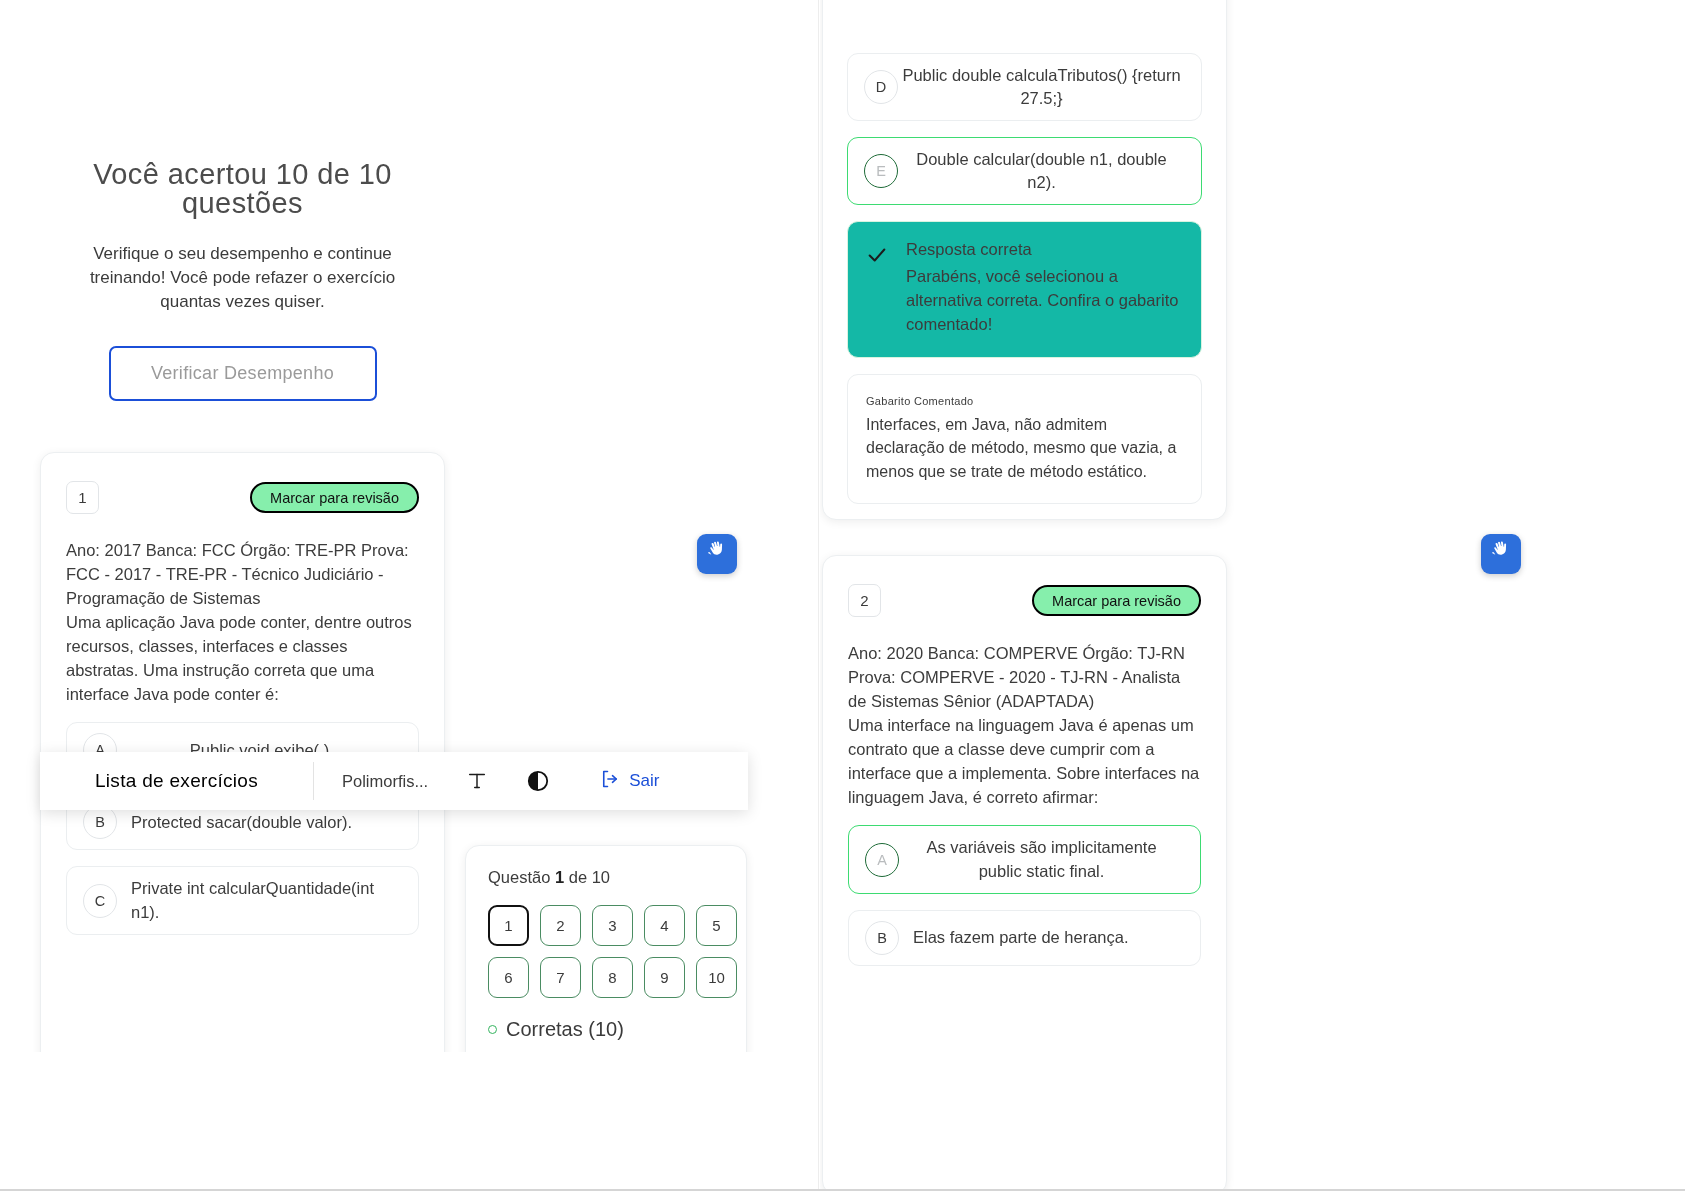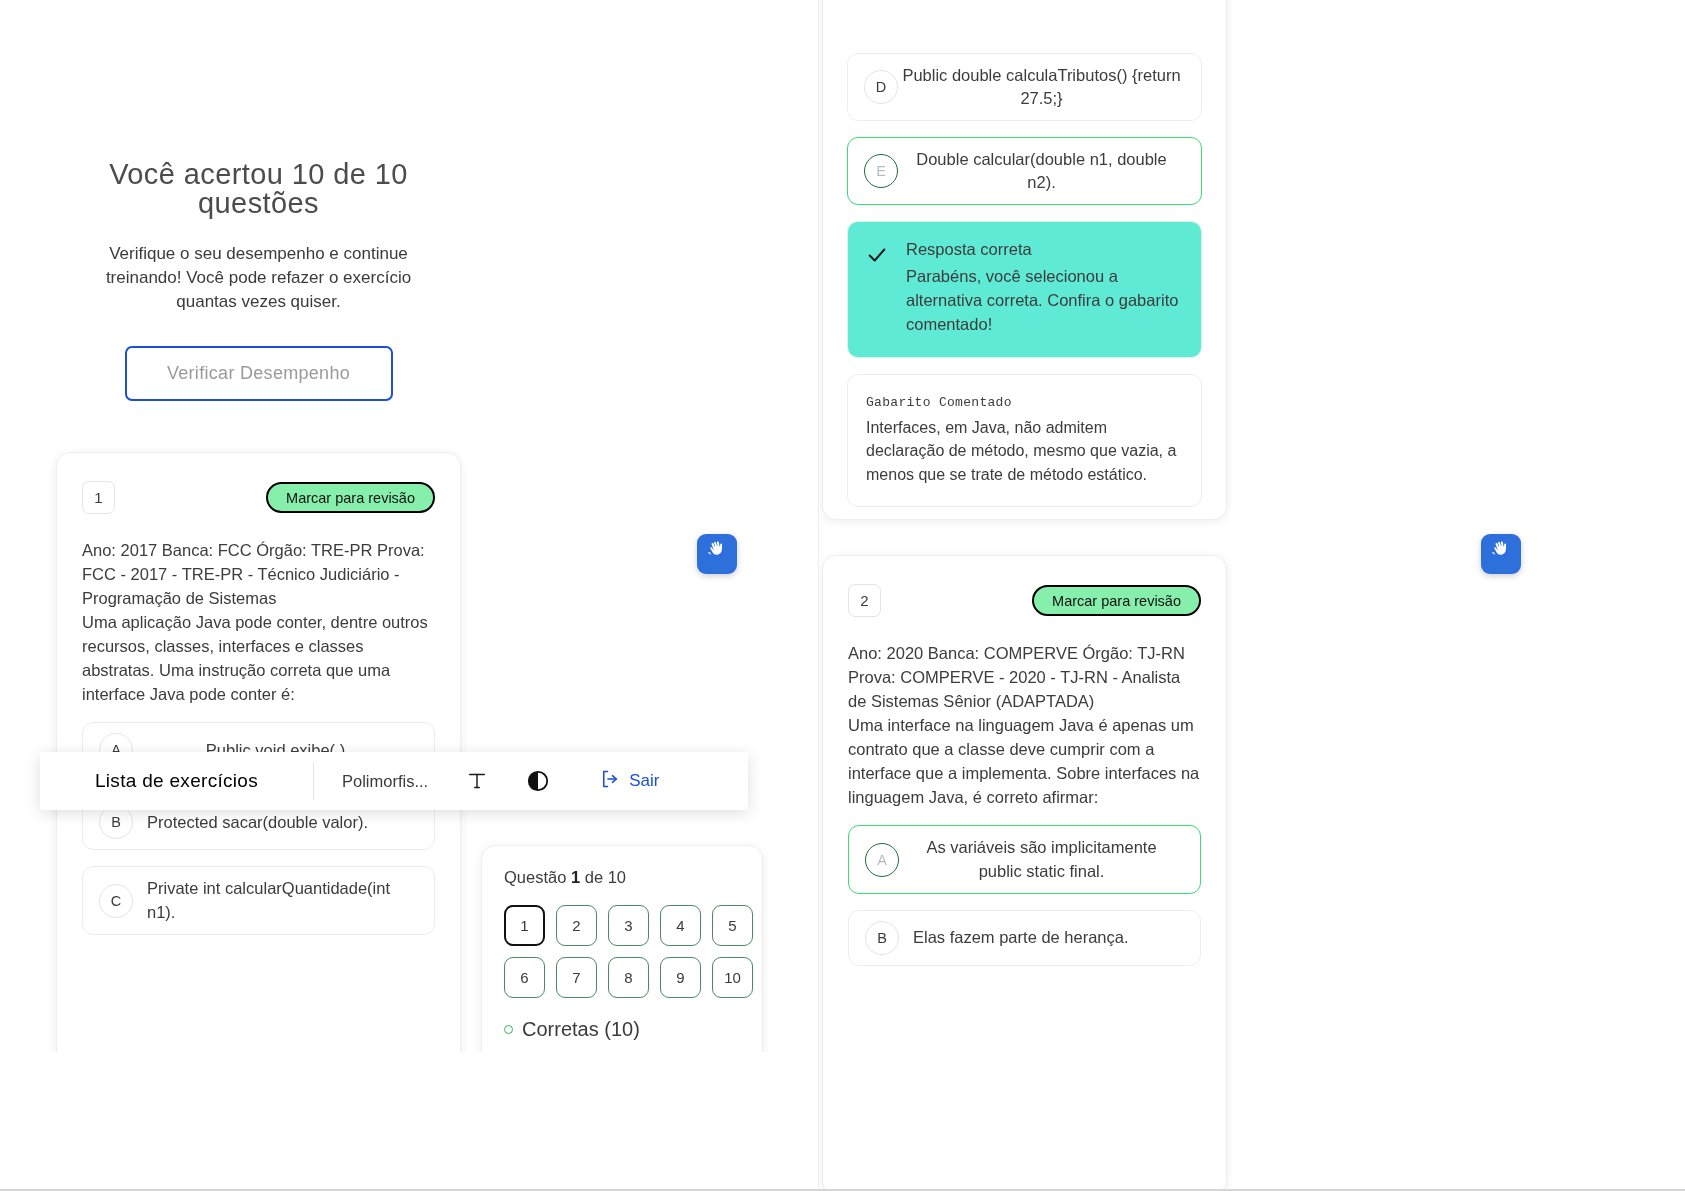--- a/index.html
+++ b/index.html
@@ -15,21 +15,21 @@
   
   .card {
     background: #fff;
     border: 1px solid #eceff1;
     border-radius: 14px;
     box-shadow: 0 2px 10px rgba(0,0,0,.07);
   }
 
   
   #left-col {
-    position: absolute; left: 16px; top: 0; width: 800px; height: 1052px;
+    position: absolute; left: 0; top: 0; width: 800px; height: 1052px;
     overflow: hidden;
   }
 
   #result-header {
     position: absolute; left: 70px; top: 160px; width: 345px;
     text-align: center;
   }
   #result-title {
     font-size: 29px; font-weight: 300; line-height: 1.0;
     color: #4c4c4c; letter-spacing: .4px;
@@ -122,34 +122,34 @@
     position: absolute; left: 820px; top: 0; width: 865px; height: 1191px;
     overflow: hidden;
   }
   #right-card-top {
     position: absolute; left: 2px; top: -180px;
     width: 405px; height: 700px;
     padding: 20px 24px;
   }
   .feedback {
     margin-top: 16px; border: 1px solid #d8f3e0; border-radius: 11px;
-    background: #5eead4; padding: 18px 18px 20px;
+    background: #14b8a6; padding: 18px 18px 20px;
     display: flex; gap: 18px; align-items: flex-start;
   }
   .check-mark {
     flex: 0 0 22px; margin-top: 4px;
     font-size: 22px; line-height: 1; color: #1c1c1c;
   }
   .fb-title { font-size: 16.5px; color: #3c3c3c; margin-bottom: 6px; }
   .fb-body  { font-size: 16.5px; line-height: 1.45; color: #3c3c3c; }
   .gabarito {
     margin-top: 16px; border: 1px solid #ebeef0; border-radius: 11px;
     background: #fff; padding: 20px 18px;
   }
-  .gab-title { font-size: 13px; color: #3c3c3c; letter-spacing: .3px; margin-bottom: 6px; font-family: Liberation Mono, monospace; }
+  .gab-title { font-size: 11px; color: #3c3c3c; letter-spacing: .3px; margin-bottom: 6px; }
   .gab-body  { font-size: 16px; line-height: 1.45; color: #3c3c3c; }
 
   #right-card-bottom {
     position: absolute; left: 2px; top: 555px;
     width: 405px; height: 640px;
     padding: 28px 25px 20px;
   }
 
   
   #toolbar {

